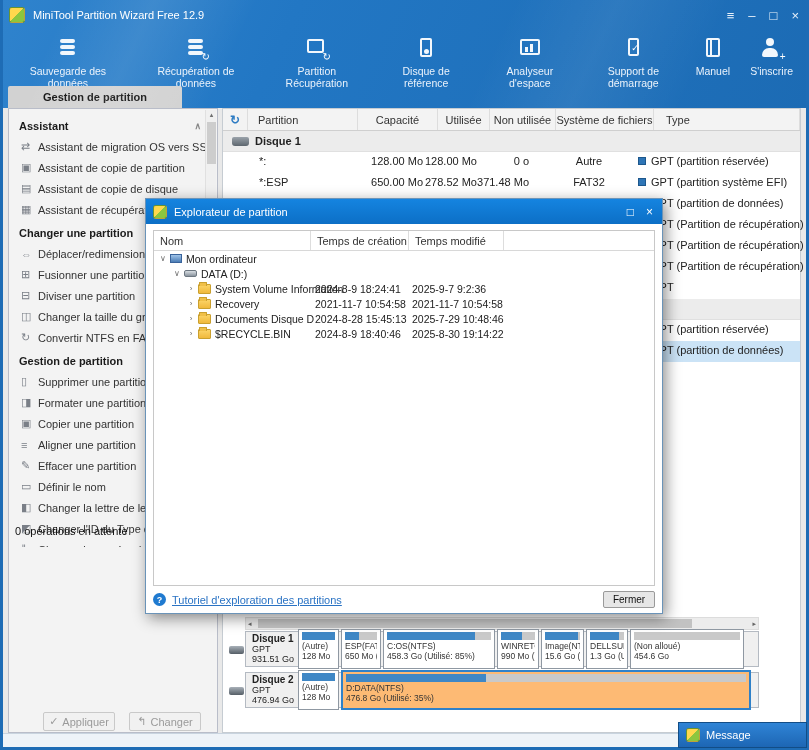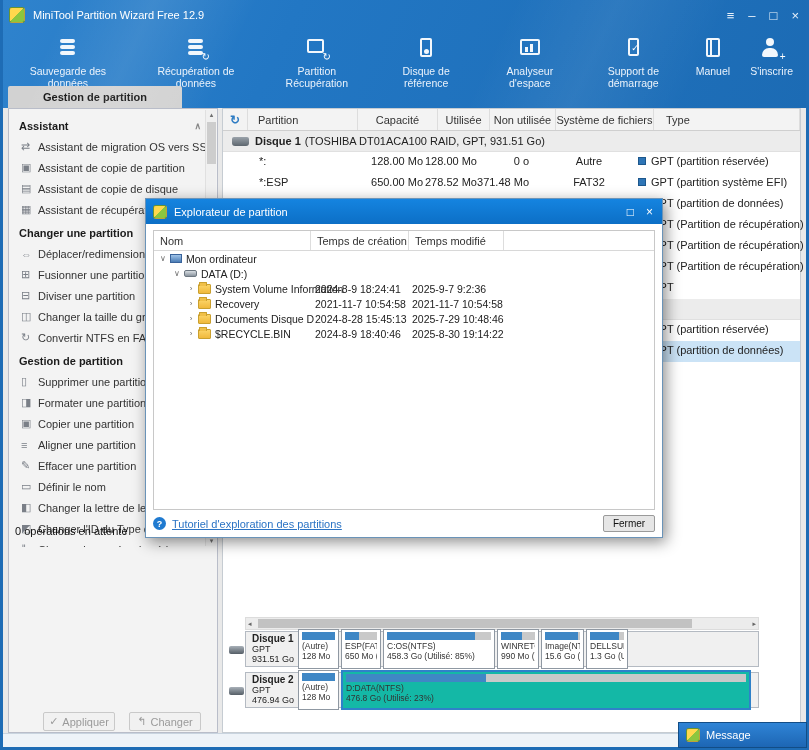--- a/index.html
+++ b/index.html
@@ -88,27 +88,27 @@
   
   .hscroll { position:absolute; left:22px; top:508px; width:514px; height:13px; background:#ececec; border:1px solid #dcdcdc; font-size:7px; color:#666; }
   .hscroll .thumb { position:absolute; left:12px; top:1px; width:434px; height:9px; background:#c2c2c2; }
   .hscroll .la { position:absolute; left:2px; top:2px; } .hscroll .ra { position:absolute; right:2px; top:2px; }
   .diskrow { position:absolute; left:22px; width:514px; height:36px; background:#f0f0f0; border:1px solid #b4bac2; display:flex; align-items:center; }
   .d1 { top:522px; } .d2 { top:563px; }
   .dlabel { position:relative; width:52px; flex:none; padding-left:6px; font-size:9px; line-height:10px; color:#222; }
   .dlabel .dn1 { font-weight:bold; font-size:10px; }
   .dlabel .ico { position:absolute; left:-17px; top:12px; width:15px; height:8px; background:linear-gradient(#a8b0b8,#555e66); border-radius:2px; }
   .pblock { position:relative; height:40px; background:#fff; border:1px solid #8f98a2; margin-right:2px; padding:2px 3px 0 3px; overflow:hidden; flex:none; }
-  .pblock.sel { border:2px solid #2f81c9; background:#14b8a6; }
+  .pblock.sel { border:2px solid #2f81c9; background:#fdba74; }
   .pbar { height:8px; background:#c9c9c9; margin-bottom:1px; position:relative; }
   .pbar .fill { position:absolute; left:0; top:0; height:100%; background:#3f87c5; }
   .ptxt { font-size:8.5px; line-height:10px; color:#333; white-space:nowrap; overflow:hidden; }
 
   
-  .dialog { position:absolute; left:145px; top:198px; width:518px; height:340px; background:#fff; border:1px solid #6a93b8; box-shadow:3px 4px 14px rgba(0,0,0,.45); z-index:10; }
+  .dialog { position:absolute; left:145px; top:198px; width:518px; height:416px; background:#fff; border:1px solid #6a93b8; box-shadow:3px 4px 14px rgba(0,0,0,.45); z-index:10; }
   .dtitle { position:absolute; left:0; top:0; width:100%; height:25px; background:linear-gradient(#1584e0,#0c6fc6); display:flex; align-items:center; color:#fff; }
   .dtitle .applogo { width:14px; height:14px; margin:0 7px 0 7px; }
   .dctrls { margin-left:auto; margin-right:9px; display:flex; gap:12px; font-size:12px; color:#fff; }
   .dtable { position:absolute; left:7px; right:7px; top:31px; bottom:27px; border:1px solid #c8c8c8; background:#fff; overflow:hidden; }
   .dhead { display:flex; height:20px; border-bottom:1px solid #d8d8d8; align-items:center; color:#333; }
   .dhead .dhc { border-right:1px solid #ddd; height:100%; display:flex; align-items:center; padding-left:6px; }
   .dh-nom { width:157px; } .dh-cre { width:98px; } .dh-mod { width:95px; } .dh-tai { flex:1; border-right:none; }
   .ditem { position:relative; height:15px; display:flex; align-items:center; font-size:10.5px; color:#222; }
   .exp { width:10px; color:#6f6f6f; font-size:8px; text-align:center; flex:none; }
   .lv0 { padding-left:4px; } .lv1 { padding-left:18px; } .lv2 { padding-left:32px; }
@@ -316,21 +316,20 @@
       <div class="hc h-cap">Capacité</div>
       <div class="hc h-used">Utilisée</div>
       <div class="hc h-unused">Non utilisée</div>
       <div class="hc h-fs">Système de fichiers</div>
       <div class="hc h-type">Type</div>
     </div>
 
     <div class="grow">
       <div class="diskico"></div>
       <span class="g-name">Disque 1</span>
-      <span>(TOSHIBA DT01ACA100 RAID, GPT, 931.51 Go)</span>
     </div>
 
     <div class="trow">
       <span class="c c-name">*:</span>
         <span class="c c-cap">128.00 Mo</span>
         <span class="c c-used">128.00 Mo</span>
         <span class="c c-unused">0 o</span>
         <span class="c c-fs">Autre</span>
       <span class="c c-type">
           <i class="sq"></i>
@@ -440,20 +439,25 @@
         <div class="ptxt">Image(NTFS</div>
           <div class="ptxt">15.6 Go (Uti</div>
       </div>
       <div class="pblock" style="width:42px">
         <div class="pbar">
             <i class="fill" style="width:85%"></i>
           </div>
         <div class="ptxt">DELLSUPPO</div>
           <div class="ptxt">1.3 Go (Utili</div>
       </div>
+      <div class="pblock" style="width:114px">
+        <div class="pbar"></div>
+        <div class="ptxt">(Non alloué)</div>
+          <div class="ptxt">454.6 Go</div>
+      </div>
     </div>
 
     <div class="diskrow d2">
       <div class="dlabel">
         <div class="ico"></div>
         <div class="dn1">Disque 2</div>
         <div>GPT</div>
         <div>476.94 Go</div>
       </div>
       <div class="pblock" style="width:41px">
@@ -461,21 +465,21 @@
             <i class="fill" style="width:100%"></i>
           </div>
         <div class="ptxt">(Autre)</div>
           <div class="ptxt">128 Mo</div>
       </div>
       <div class="pblock sel" style="width:410px">
         <div class="pbar">
             <i class="fill" style="width:35%"></i>
           </div>
         <div class="ptxt">D:DATA(NTFS)</div>
-          <div class="ptxt">476.8 Go (Utilisé: 23%)</div>
+          <div class="ptxt">476.8 Go (Utilisé: 35%)</div>
       </div>
     </div>
   </div>
 
   <div class="dialog">
     <div class="dtitle">
       <div class="applogo"></div>
       <span>Explorateur de partition</span>
       <div class="dctrls">
         <span>□</span>

